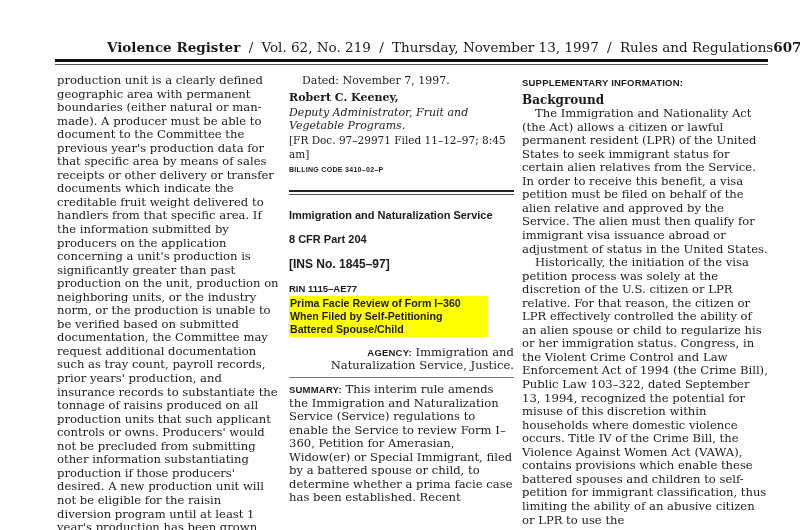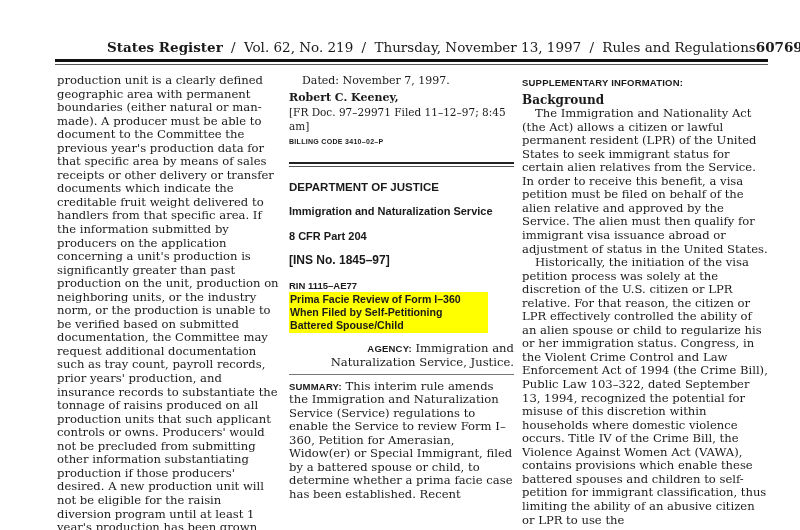--- a/index.html
+++ b/index.html
@@ -53,49 +53,49 @@
 
     .suppl { font-size: 9.5px; }
     .bg-head { font-weight: bold; font-size: 12px; margin-top: 4px !important; }
     .indent { text-indent: 13px; }
   </style>
 </head>
 <body>
 
 <div class="header">
   <span>
-    <b>States Register</b>
+    <b>Violence Register</b>
     <span style="padding:0 4px;">/</span>
     <span>Vol. 62, No. 219</span>
     <span style="padding:0 4px;">/</span>
     <span>Thursday, November 13, 1997</span>
     <span style="padding:0 4px;">/</span>
     <span>Rules and Regulations</span>
   </span>
   <b>60769</b>
 </div>
 <div class="rule-thick"></div>
 <div class="rule-thin"></div>
 
 <div class="col col1">
   <p>production unit is a clearly defined geographic area with permanent boundaries (either natural or man-made). A producer must be able to document to the Committee the previous year's production data for that specific area by means of sales receipts or other delivery or transfer documents which indicate the creditable fruit weight delivered to handlers from that specific area. If the information submitted by producers on the application concerning a unit's production is significantly greater than past production on the unit, production on neighboring units, or the industry norm, or the production is unable to be verified based on submitted documentation, the Committee may request additional documentation such as tray count, payroll records, prior years' production, and insurance records to substantiate the tonnage of raisins produced on all production units that such applicant controls or owns. Producers' would not be precluded from submitting other information substantiating production if those producers' desired. A new production unit will not be eligible for the raisin diversion program until at least 1 year's production has been grown and is documented. An existing production unit, transferred to a new or expanding producer, is eligible for the raisin</p>
 </div>
 
 <div class="col col2">
   <p class="dated">Dated: November 7, 1997.</p>
   <p class="signer">Robert C. Keeney,</p>
+  <p class="title-it">Deputy Administrator, Fruit and Vegetable Programs.</p>
   <p class="frdoc">[FR Doc. 97–29971 Filed 11–12–97; 8:45 am]</p>
   <p class="billing">BILLING CODE 3410–02–P</p>
 
   <div class="sep2">
     <div class="a"></div>
       <div class="b"></div>
   </div>
 
-  <p class="hd hd-dept">DEPARTMENT OF JUSTICE</p>
   <p class="hd hd-ins">Immigration and Naturalization Service</p>
   <p class="hd hd-cfr">8 CFR Part 204</p>
   <p class="hd hd-no">[INS No. 1845–97]</p>
   <p class="hd hd-rin">RIN 1115–AE77</p>
   <span class="hl">Prima Facie Review of Form I–360 When Filed by Self-Petitioning Battered Spouse/Child</span>
 
   <p class="agency">
     <span class="small-caps-label">AGENCY:</span><span> Immigration and Naturalization Service, Justice.</span>
   </p>
   <div class="thin-sep"></div>

